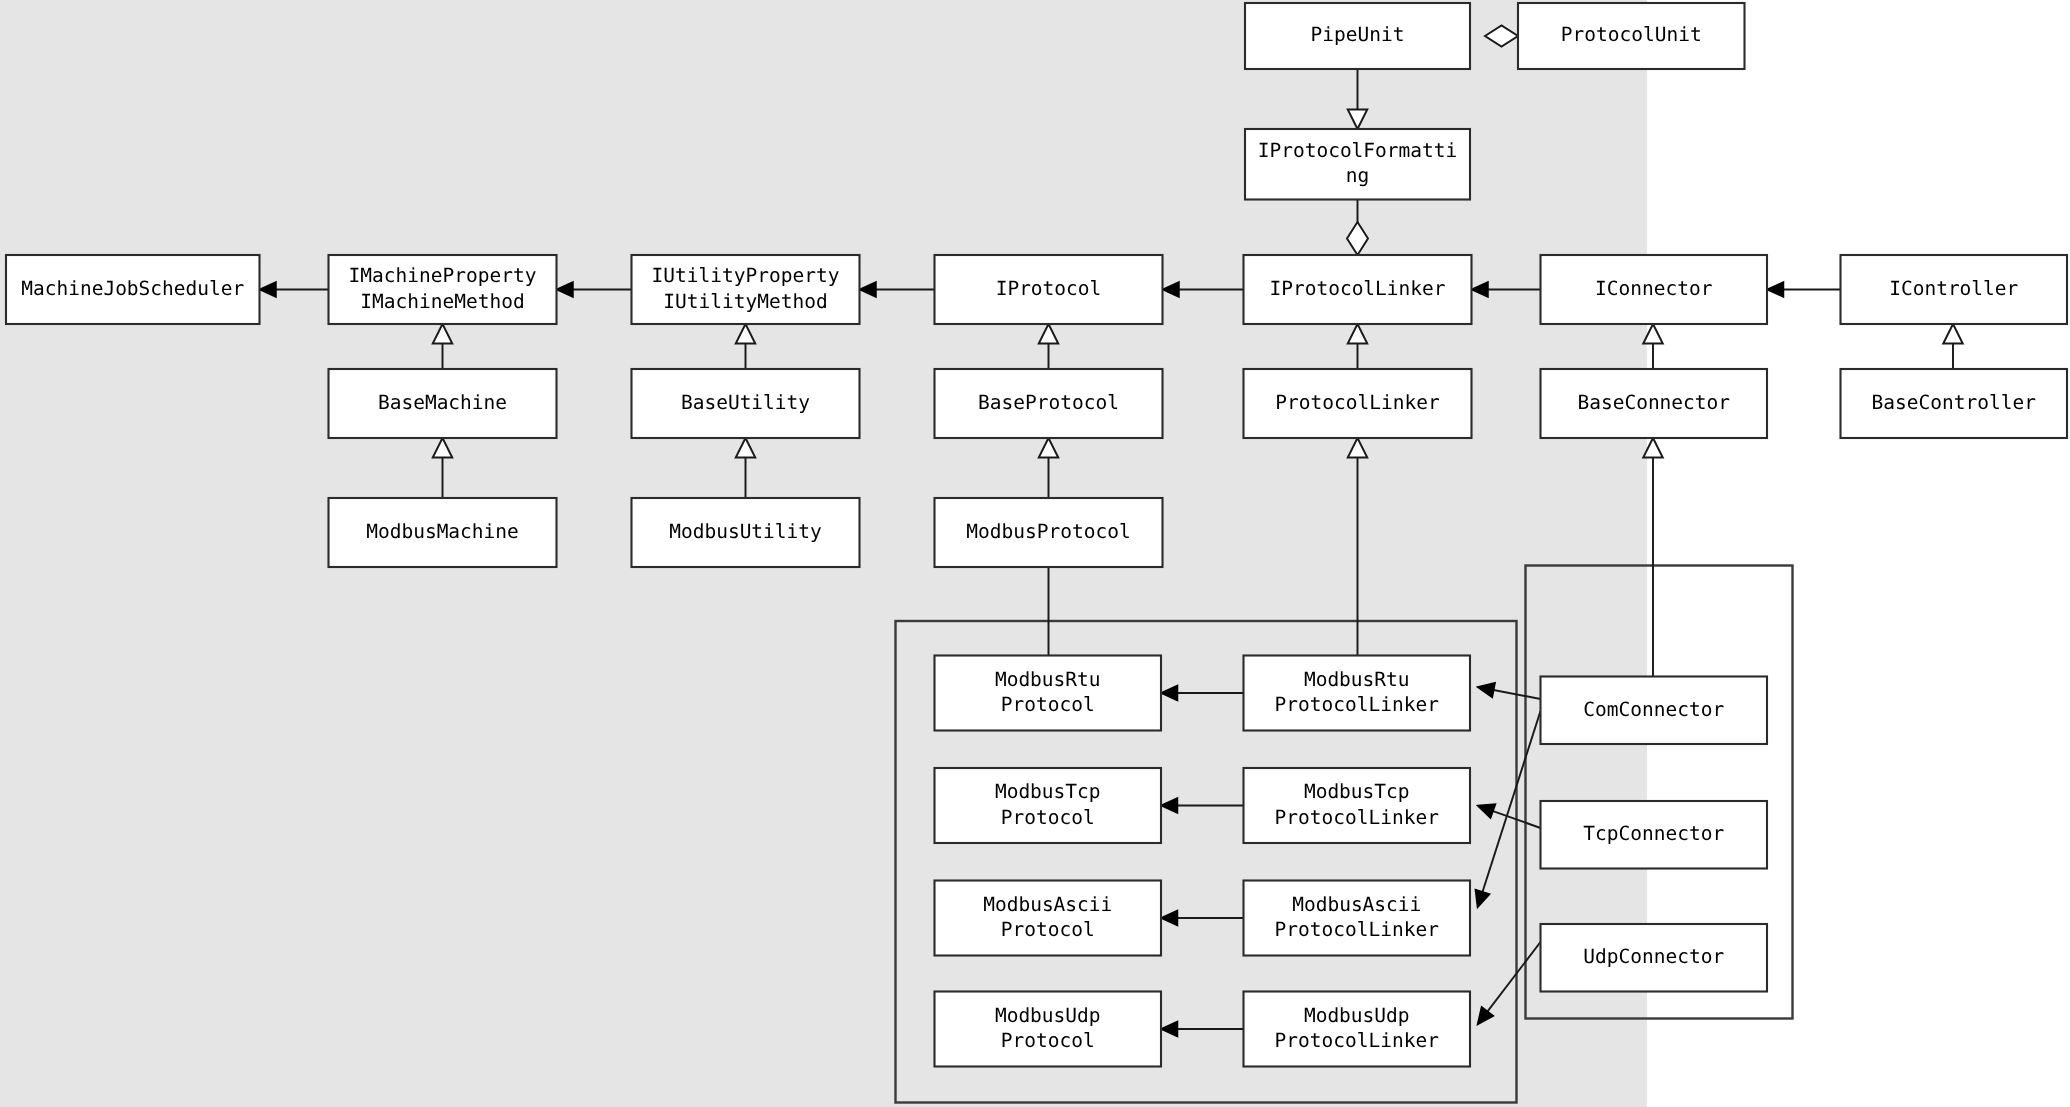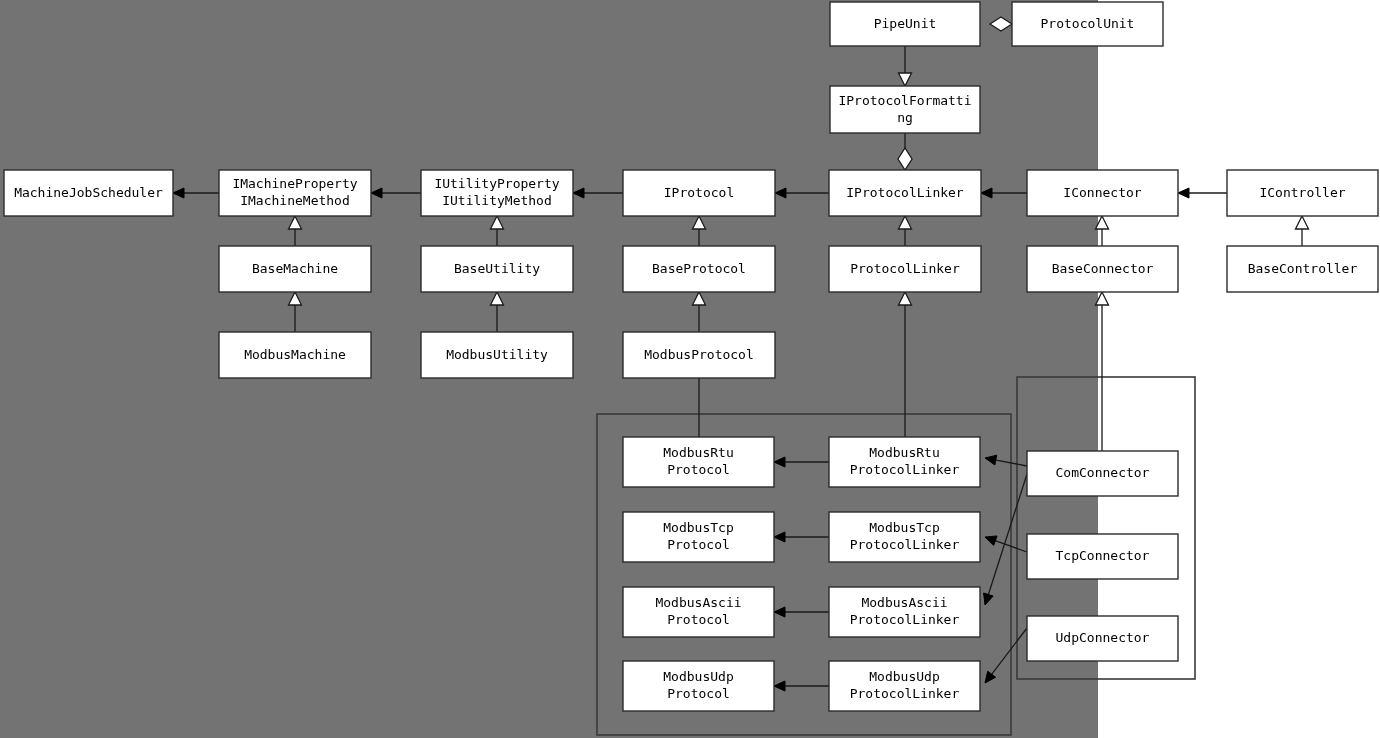--- a/index.html
+++ b/index.html
@@ -4,21 +4,21 @@
 <style>
   html, body {
     margin: 0;
     padding: 0;
     background: #ffffff;
   }
   #diagram-root {
     position: relative;
     width: 1098px;
     height: 738px;
-    background: #737373;
+    background: #e5e5e5;
     font-family: "DejaVu Sans Mono", "Liberation Mono", monospace;
   }
   svg#uml-canvas {
     position: absolute;
     top: 0;
     left: 0;
     width: 1380px;
     height: 738px;
     display: block;
   }

